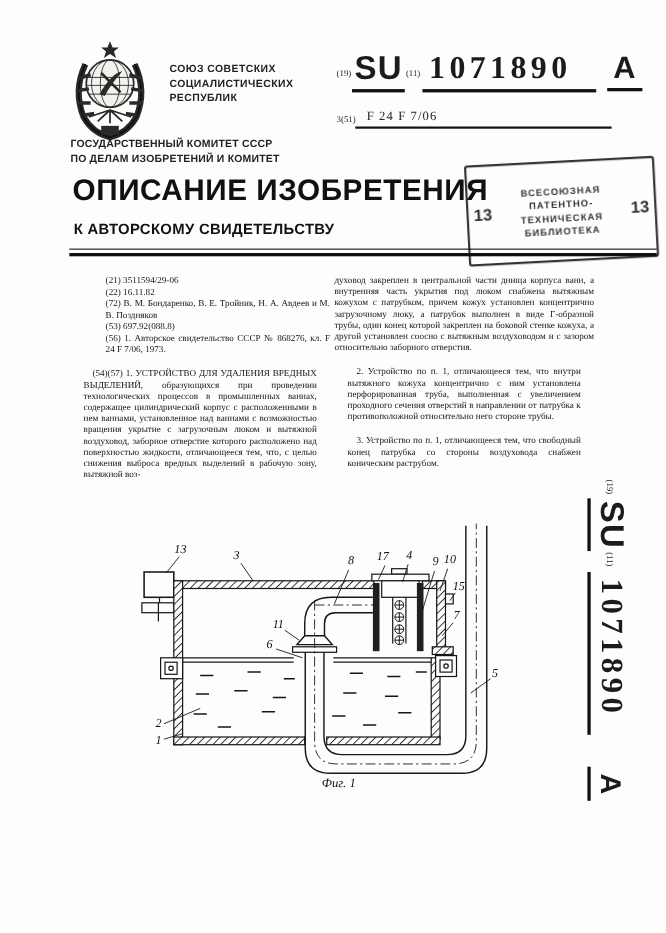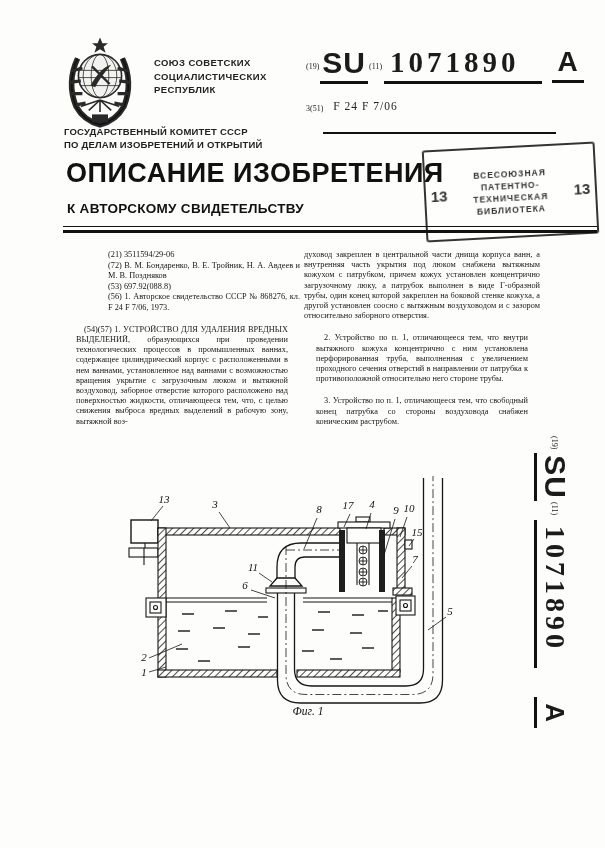--- a/index.html
+++ b/index.html
@@ -13,38 +13,38 @@
          font-weight:bold;font-size:9.5px;line-height:12.5px;letter-spacing:.2px;color:#222;}
   .numrow{left:306px;top:46px;display:flex;align-items:flex-start;}
   .code-small{font-size:8px;margin-top:16px;color:#222;}
   .su-big{font-family:"Liberation Sans",sans-serif;font-weight:bold;font-size:30px;
           border-bottom:3px solid #111;padding:0 2px 1px 2px;margin:0 1px;letter-spacing:1px;}
   .num-big{font-family:"Liberation Serif",serif;font-weight:bold;font-size:29px;
            border-bottom:3px solid #111;padding:0 22px 2px 6px;margin-left:2px;letter-spacing:4px;}
   .kind-big{font-family:"Liberation Sans",sans-serif;font-weight:bold;font-size:28px;
            border-bottom:3px solid #111;padding:0 6px 2px 6px;margin-left:10px;}
   .classrow{left:306px;top:100px;display:flex;width:250px;}
-  .class-underline{flex:1;border-bottom:2.5px solid #111;padding:0 0 20px 10px;
+  .class-underline{flex:1;border-bottom:2.5px solid #111;padding:0 0 3px 10px;
            font-size:11.5px;letter-spacing:1px;color:#222;}
   .doc-title{left:66px;top:158px;font-family:"Liberation Sans",sans-serif;font-weight:bold;
            font-size:27px;letter-spacing:.5px;color:#111;}
   .doc-subtitle{left:67px;top:201px;font-family:"Liberation Sans",sans-serif;font-weight:bold;
            font-size:13.5px;letter-spacing:.3px;color:#111;}
   .rule{left:63px;top:226px;width:534px;height:3px;border-top:1.5px solid #111;
            border-bottom:3px solid #111;}
   
   .stamp{left:424px;top:146px;width:169px;height:88px;border:2px solid #333;border-radius:3px;
          transform:rotate(-3deg);display:flex;align-items:center;filter:blur(.4px);
          font-family:"Liberation Sans",sans-serif;color:#333;background:rgba(255,255,255,.6);}
   .stamp .thirteen{font-weight:bold;font-size:15px;width:26px;text-align:center;}
   .stamp .stext{flex:1;text-align:center;font-weight:bold;font-size:8.5px;line-height:12px;letter-spacing:1px;}
   
   .col{top:250px;width:236px;font-size:8.3px;line-height:10.2px;text-align:justify;color:#161616;}
   .col-left{left:64px;} .col-right{left:304px;}
-  .bib{margin:0 0 .5px 16px;padding-left:28px;}
+  .bib{margin:0 0 .5px 4px;padding-left:28px;}
   .claim{text-indent:8px;margin:12px;}
   .claim-cont{text-indent:0;margin:0;}
   
   .side{left:576px;top:436px;width:292px;height:42px;transform:rotate(90deg);
         transform-origin:0 0;display:flex;align-items:flex-end;}
   .side .code-small{margin:0 3px 16px 0;}
   .side .su-big{font-size:30px;}
   .side .num-big{font-size:28px;padding-right:16px;}
   .side .spacer{width:30px;}
   .side .kind-big{font-size:26px;margin-left:0;}
@@ -79,21 +79,21 @@
 </svg>
 
 <div class="abs union">
   <div>СОЮЗ СОВЕТСКИХ</div>
   <div>СОЦИАЛИСТИЧЕСКИХ</div>
   <div>РЕСПУБЛИК</div>
 </div>
 
 <div class="abs committee">
   <div>ГОСУДАРСТВЕННЫЙ КОМИТЕТ СССР</div>
-  <div>ПО ДЕЛАМ ИЗОБРЕТЕНИЙ И ОТКРЫТИЙ</div>
+  <div>ПО ДЕЛАМ ИЗОБРЕТЕНИЙ И КОМИТЕТ</div>
 </div>
 
 <div class="abs numrow">
   <span class="code-small">(19)</span>
   <span class="su-big">SU</span>
   <span class="code-small">(11)</span>
   <span class="num-big">1071890</span>
   <span class="kind-big">A</span>
 </div>
 
@@ -112,20 +112,21 @@
   </span>
   <span class="thirteen">13</span>
 </div>
 
 <div class="abs doc-title">ОПИСАНИЕ ИЗОБРЕТЕНИЯ</div>
 <div class="abs doc-subtitle">К АВТОРСКОМУ СВИДЕТЕЛЬСТВУ</div>
 <div class="abs rule"></div>
 
 <div class="abs col col-left">
   <div class="bib">(21) 3511594/29-06</div>
+  <div class="bib">(22) 16.11.82</div>
   <div class="bib">(72) В. М. Бондаренко, В. Е. Тройник, Н. А. Авдеев и М. В. Поздняков</div>
   <div class="bib">(53) 697.92(088.8)</div>
   <div class="bib">(56) 1. Авторское свидетельство СССР № 868276, кл. F 24 F 7/06, 1973.</div>
   <p class="claim">(54)(57) 1. УСТРОЙСТВО ДЛЯ УДАЛЕНИЯ ВРЕДНЫХ ВЫДЕЛЕНИЙ, образующихся при проведении технологических процессов в промышленных ваннах, содержащее цилиндрический корпус с расположенными в нем ваннами, установленное над ваннами с возможностью вращения укрытие с загрузочным люком и вытяжной воздуховод, заборное отверстие которого расположено над поверхностью жидкости, отличающееся тем, что, с целью снижения выброса вредных выделений в рабочую зону, вытяжной воз-</p>
 </div>
 
 <div class="abs col col-right">
   <p class="claim-cont">духовод закреплен в центральной части днища корпуса ванн, а внутренняя часть укрытия под люком снабжена вытяжным кожухом с патрубком, причем кожух установлен концентрично загрузочному люку, а патрубок выполнен в виде Г-образной трубы, один конец которой закреплен на боковой стенке кожуха, а другой установлен соосно с вытяжным воздуховодом и с зазором относительно заборного отверстия.</p>
   <p class="claim">2. Устройство по п. 1, отличающееся тем, что внутри вытяжного кожуха концентрично с ним установлена перфорированная труба, выполненная с увеличением проходного сечения отверстий в направлении от патрубка к противоположной относительно него стороне трубы.</p>
   <p class="claim">3. Устройство по п. 1, отличающееся тем, что свободный конец патрубка со стороны воздуховода снабжен коническим раструбом.</p>

